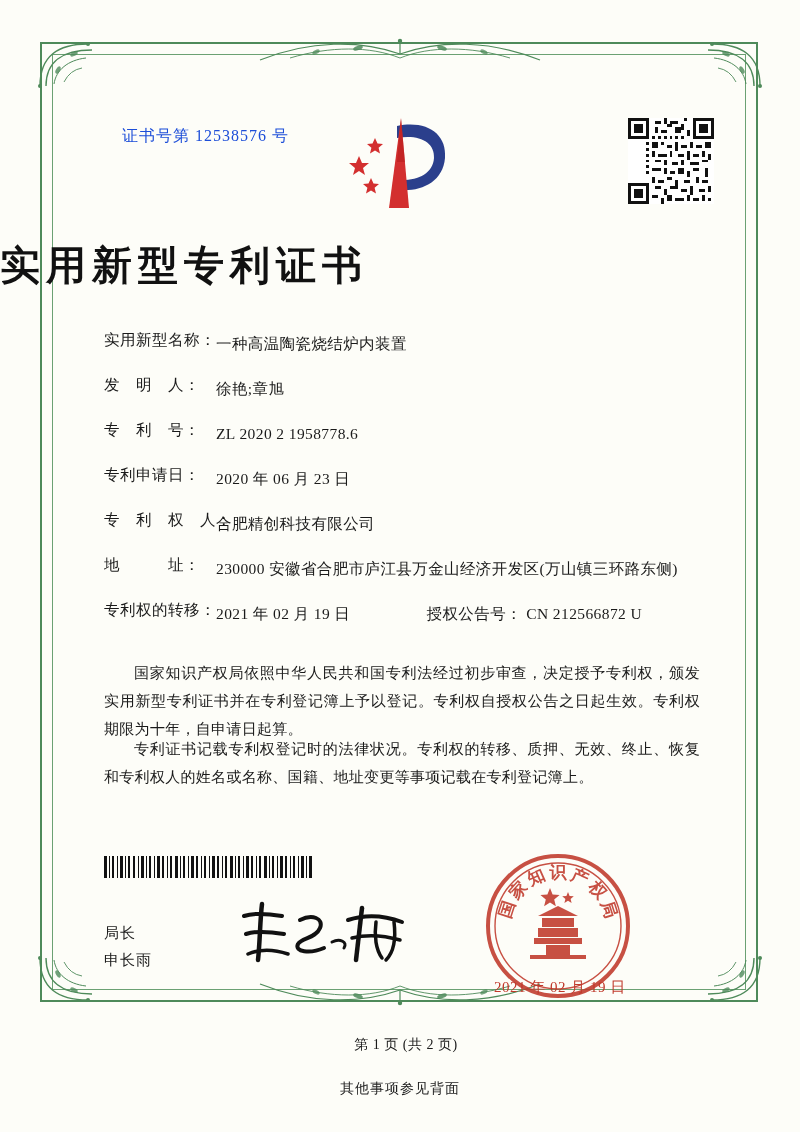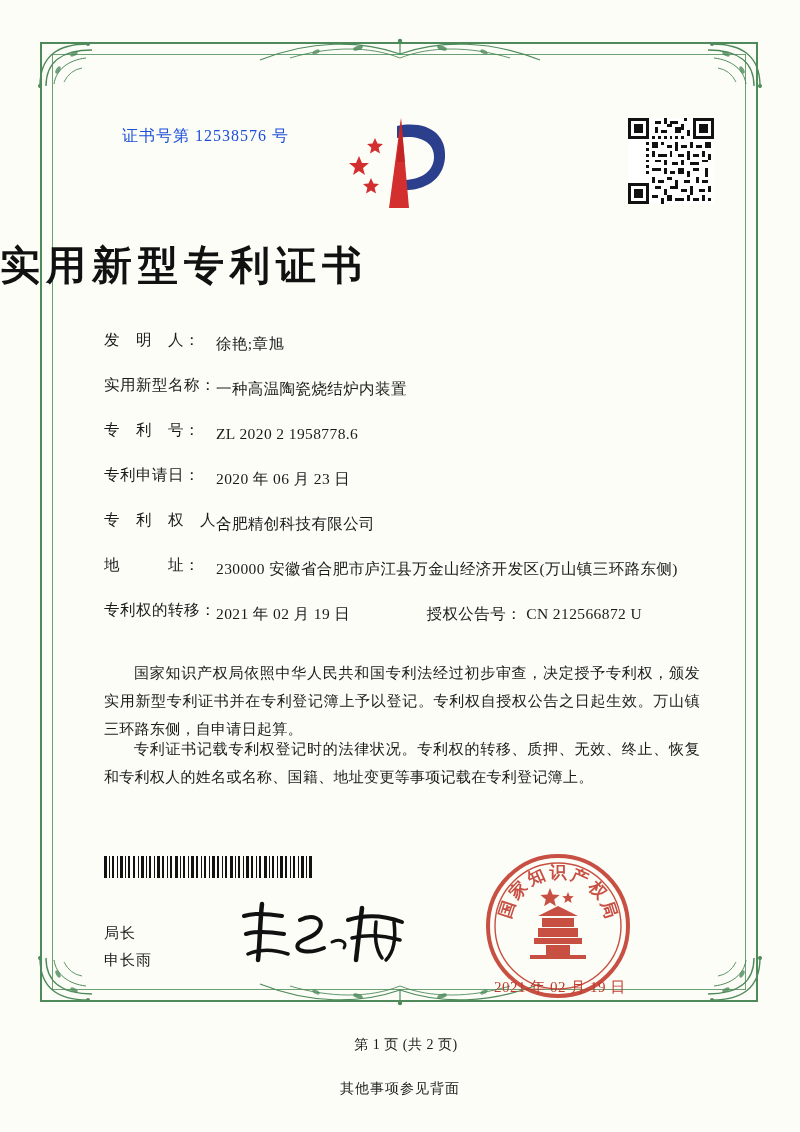--- a/index.html
+++ b/index.html
@@ -436,26 +436,26 @@
         <polygon points="40,26 42.5,31.5 48,32 43.6,35.8 45,41.5 40,38.4 35,41.5 36.4,35.8 32,32 37.5,31.5"></polygon>
         <polygon points="36,66 38.5,71.5 44,72 39.6,75.8 41,81.5 36,78.4 31,81.5 32.4,75.8 28,72 33.5,71.5"></polygon>
       </g>
     </svg>
   </div>
 
   <div class="doc-title">实用新型专利证书</div>
 
   <div class="fields">
     <div class="field-row">
+      <div class="field-label">实用新型名称：</div>
+      <div class="field-value">一种高温陶瓷烧结炉内装置</div>
+    </div>
+    <div class="field-row">
       <div class="field-label">发　明　人：</div>
       <div class="field-value">徐艳;章旭</div>
-    </div>
-    <div class="field-row">
-      <div class="field-label">实用新型名称：</div>
-      <div class="field-value">一种高温陶瓷烧结炉内装置</div>
     </div>
     <div class="field-row">
       <div class="field-label">专　利　号：</div>
       <div class="field-value">ZL 2020 2 1958778.6</div>
     </div>
     <div class="field-row">
       <div class="field-label">专利申请日：</div>
       <div class="field-value">2020 年 06 月 23 日</div>
     </div>
     <div class="field-row">
@@ -469,21 +469,21 @@
     <div class="field-row">
       <div class="field-label">专利权的转移：</div>
       <div class="field-value">
         <span>2021 年 02 月 19 日</span>
         <span class="value-second-label">授权公告号：</span>
         <span>CN 212566872 U</span>
       </div>
     </div>
   </div>
 
-  <div class="para para1">国家知识产权局依照中华人民共和国专利法经过初步审查，决定授予专利权，颁发实用新型专利证书并在专利登记簿上予以登记。专利权自授权公告之日起生效。万山镇三环路东侧，自申请日起算。</div>
+  <div class="para para1">国家知识产权局依照中华人民共和国专利法经过初步审查，决定授予专利权，颁发实用新型专利证书并在专利登记簿上予以登记。专利权自授权公告之日起生效。专利权期限为十年，自申请日起算。</div>
   <div class="para para2">专利证书记载专利权登记时的法律状况。专利权的转移、质押、无效、终止、恢复和专利权人的姓名或名称、国籍、地址变更等事项记载在专利登记簿上。</div>
 
   <div class="barcode">
     <svg width="210" height="22" viewBox="0 0 210 22" shape-rendering="crispEdges">
       <rect width="210" height="22" fill="#fdfdf8"></rect>
       <g fill="#111">
         <rect x="0" y="0" width="3" height="22"></rect>
           <rect x="5" y="0" width="1" height="22"></rect>
         <rect x="8" y="0" width="2" height="22"></rect>
           <rect x="13" y="0" width="1" height="22"></rect>

